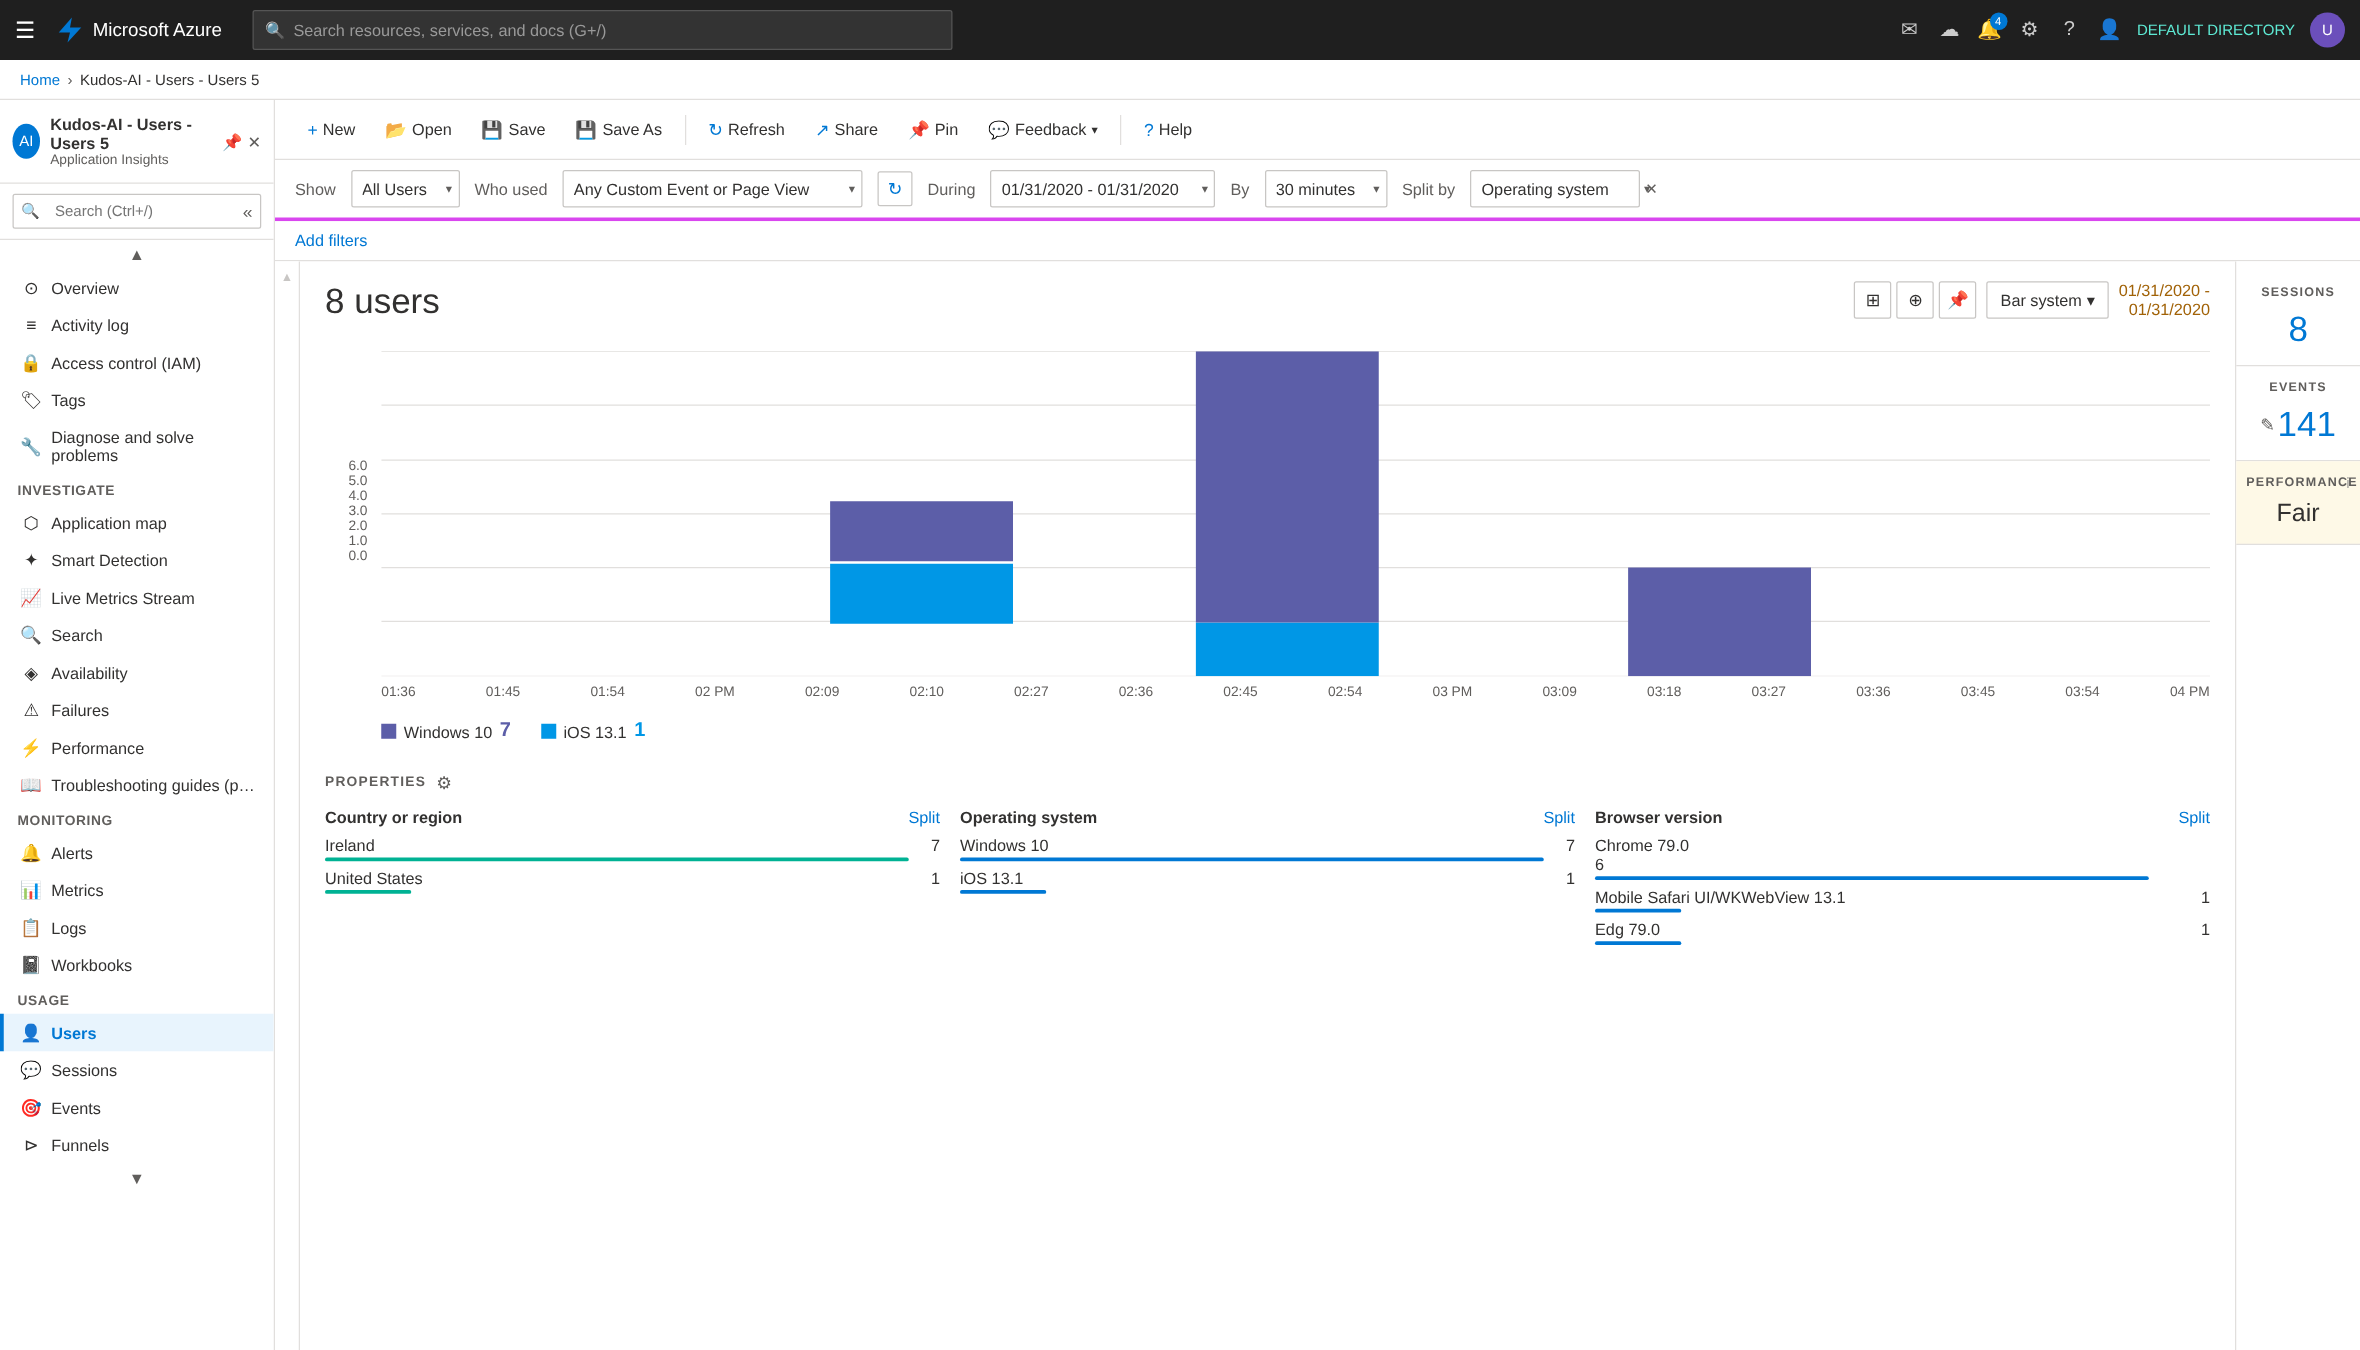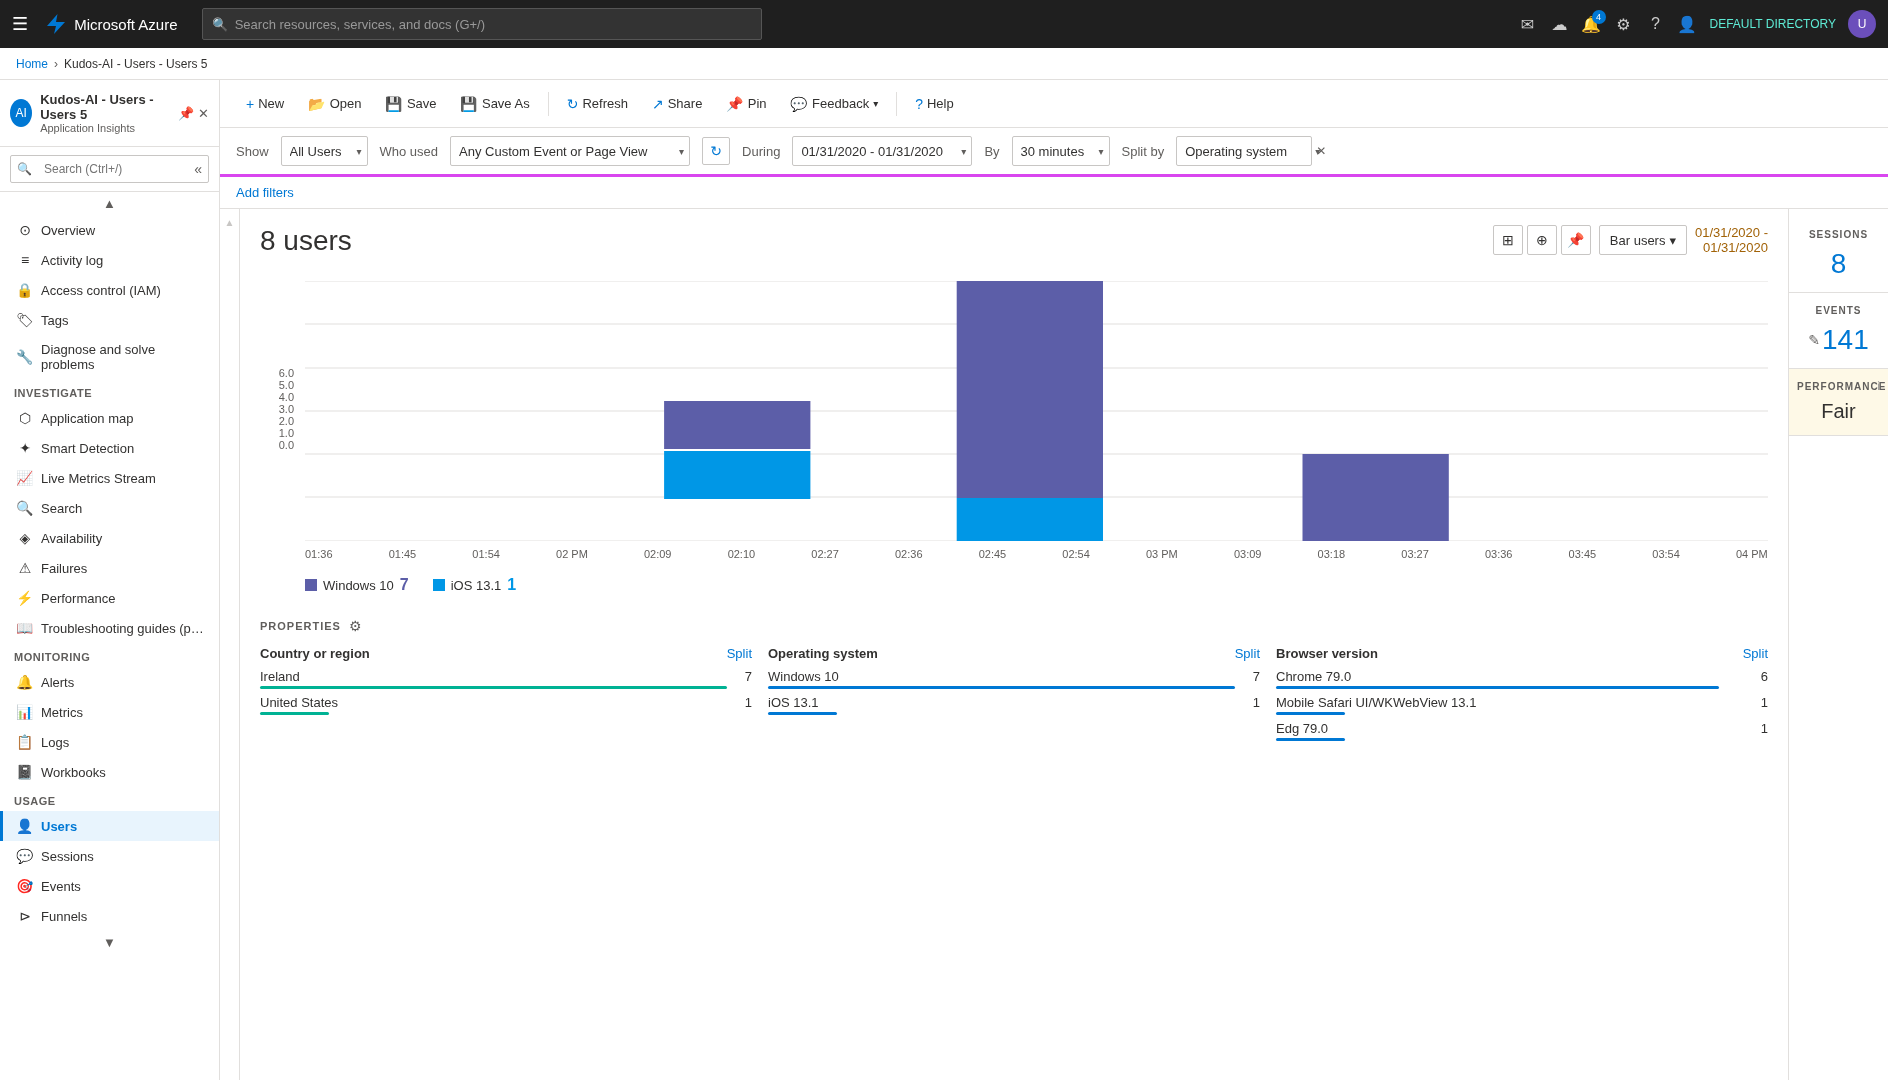--- a/index.html
+++ b/index.html
@@ -509,21 +509,21 @@
 
         <div style="display:flex;align-items:flex-start;justify-content:space-between;margin-bottom:8px;">
           <h2 class="chart-title">8 users</h2>
           <div style="display:flex;align-items:center;gap:8px;">
             <div style="display:flex;gap:4px;">
               <div class="chart-toolbar-btn">⊞</div>
               <div class="chart-toolbar-btn">⊕</div>
               <div class="chart-toolbar-btn">📌</div>
             </div>
             <div class="chart-type-btn">
-              <span>Bar users</span>
+              <span>Bar system</span>
               <span>▾</span>
             </div>
             <div style="font-size:13px;color:#a16207;text-align:right;">
               <div>01/31/2020 -</div>
               <div>01/31/2020</div>
             </div>
           </div>
         </div>
 
         <div class="bar-chart-container">
@@ -651,21 +651,21 @@
               </div>
             </div>
 
             <div>
               <div class="prop-col-header">
                 <span class="prop-col-title">Browser version</span>
                 <span class="prop-split-btn">Split</span>
               </div>
               <div class="prop-row">
                 <div style="flex:1;">
-                  <div style="display:flex;justify-content:space-between;">
+                  <div style="display:flex;justify-content:center;flex-direction:column;">
                     <span>Chrome 79.0</span>
                     <span>6</span>
                   </div>
                   <div class="prop-bar" style="width:90%;background:#0078d4;"></div>
                 </div>
               </div>
               <div class="prop-row">
                 <div style="flex:1;">
                   <div style="display:flex;justify-content:space-between;">
                     <span>Mobile Safari UI/WKWebView 13.1</span>

